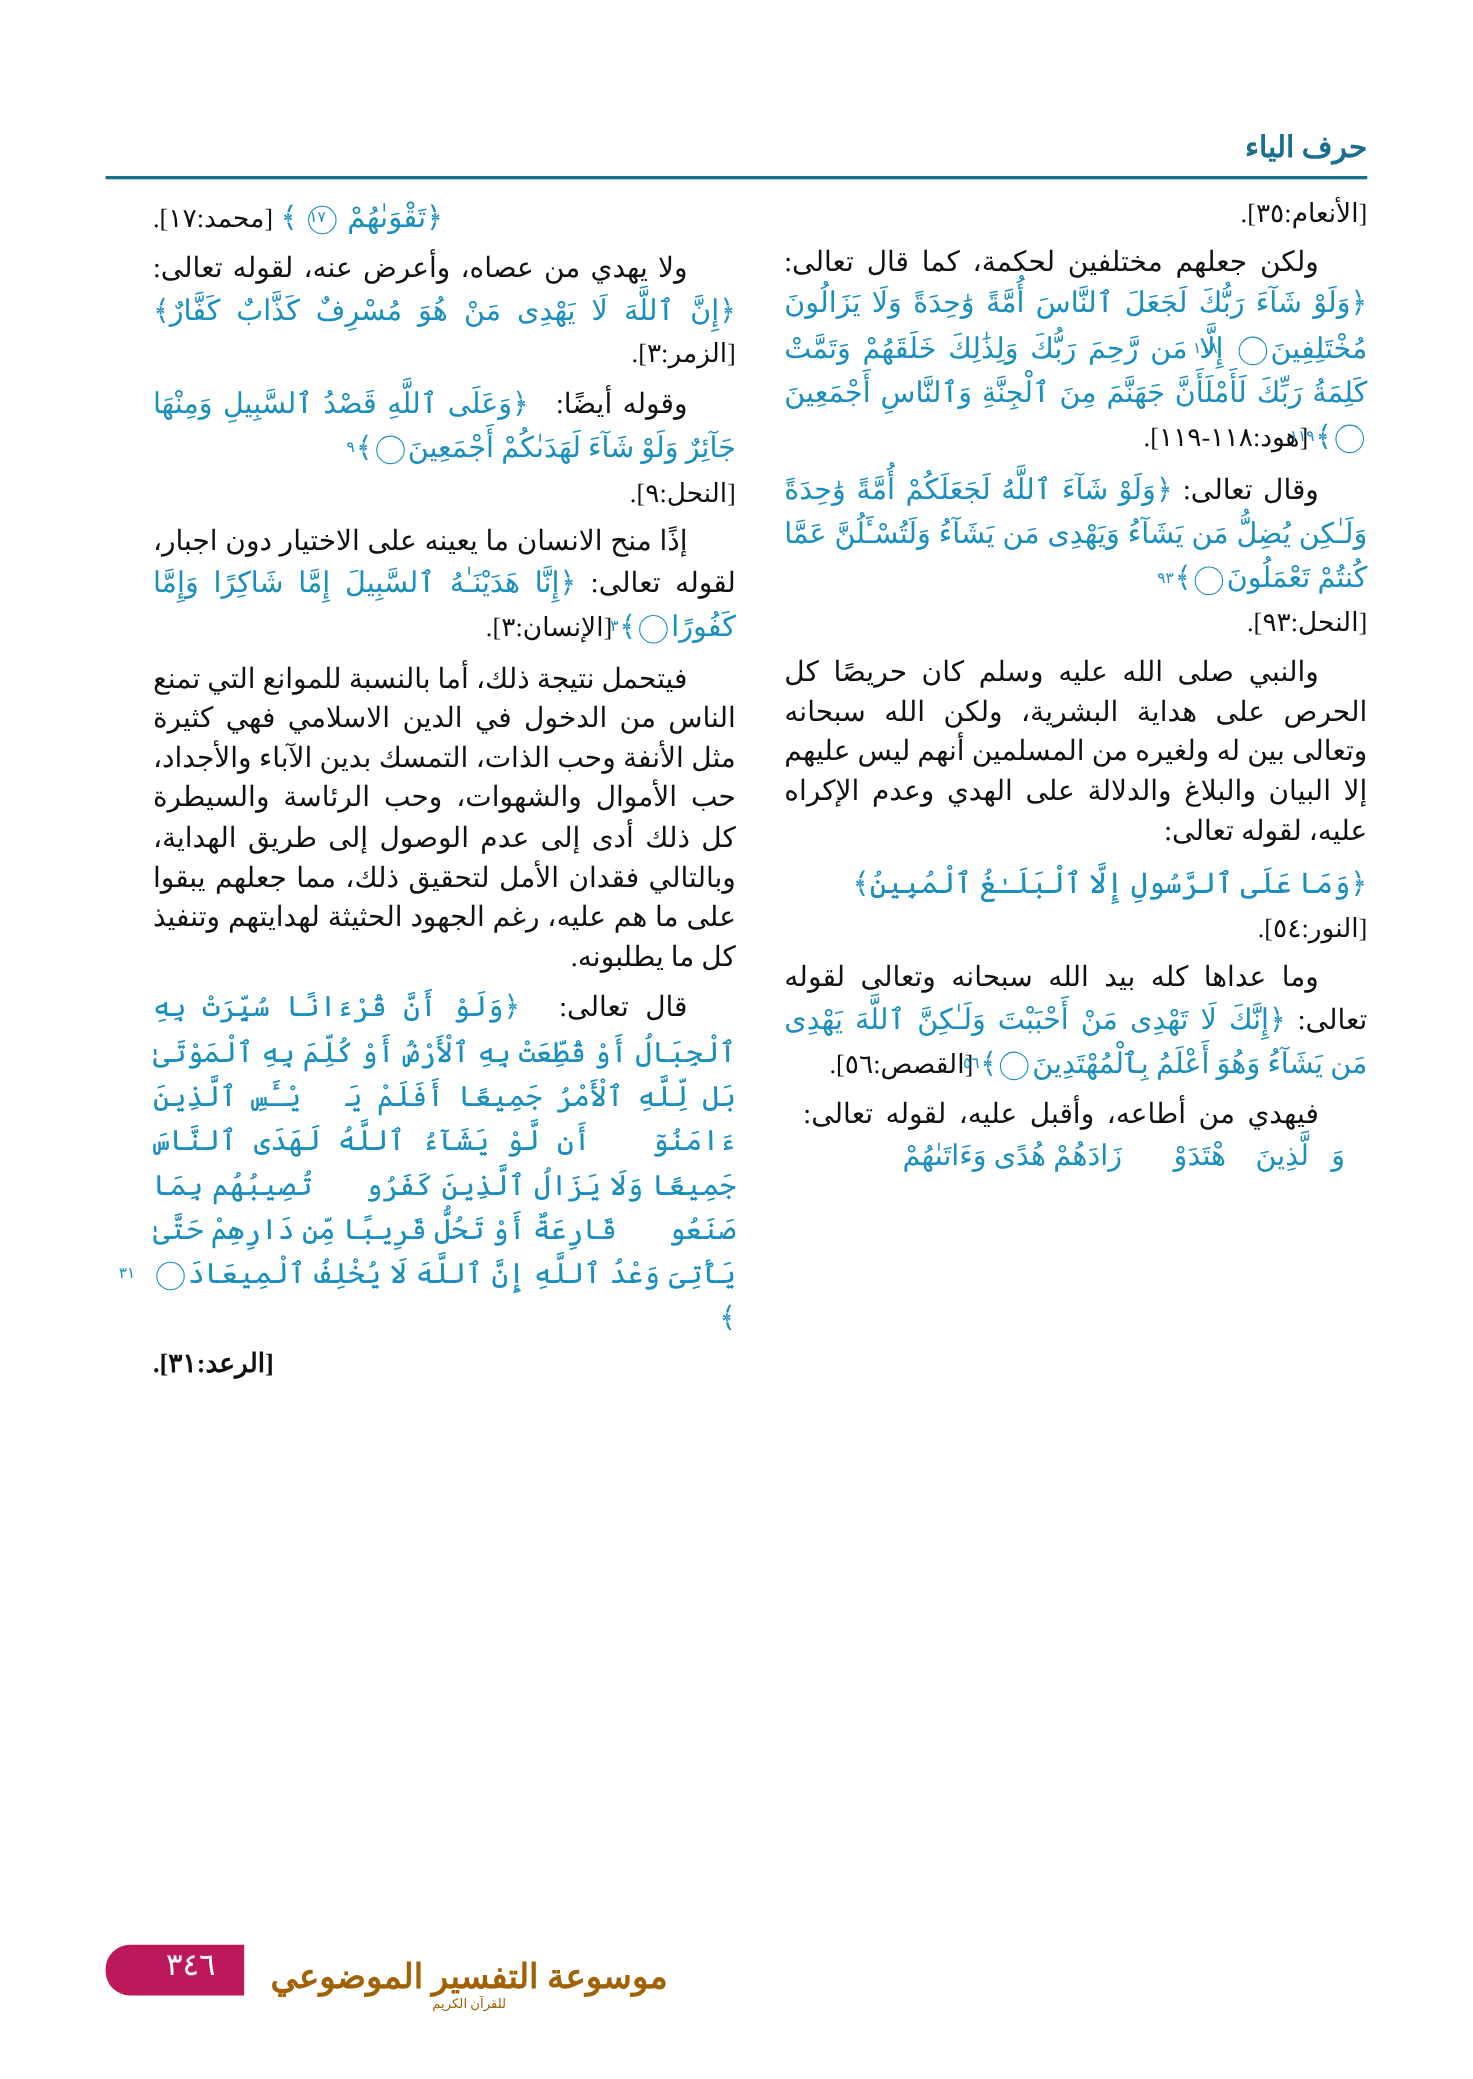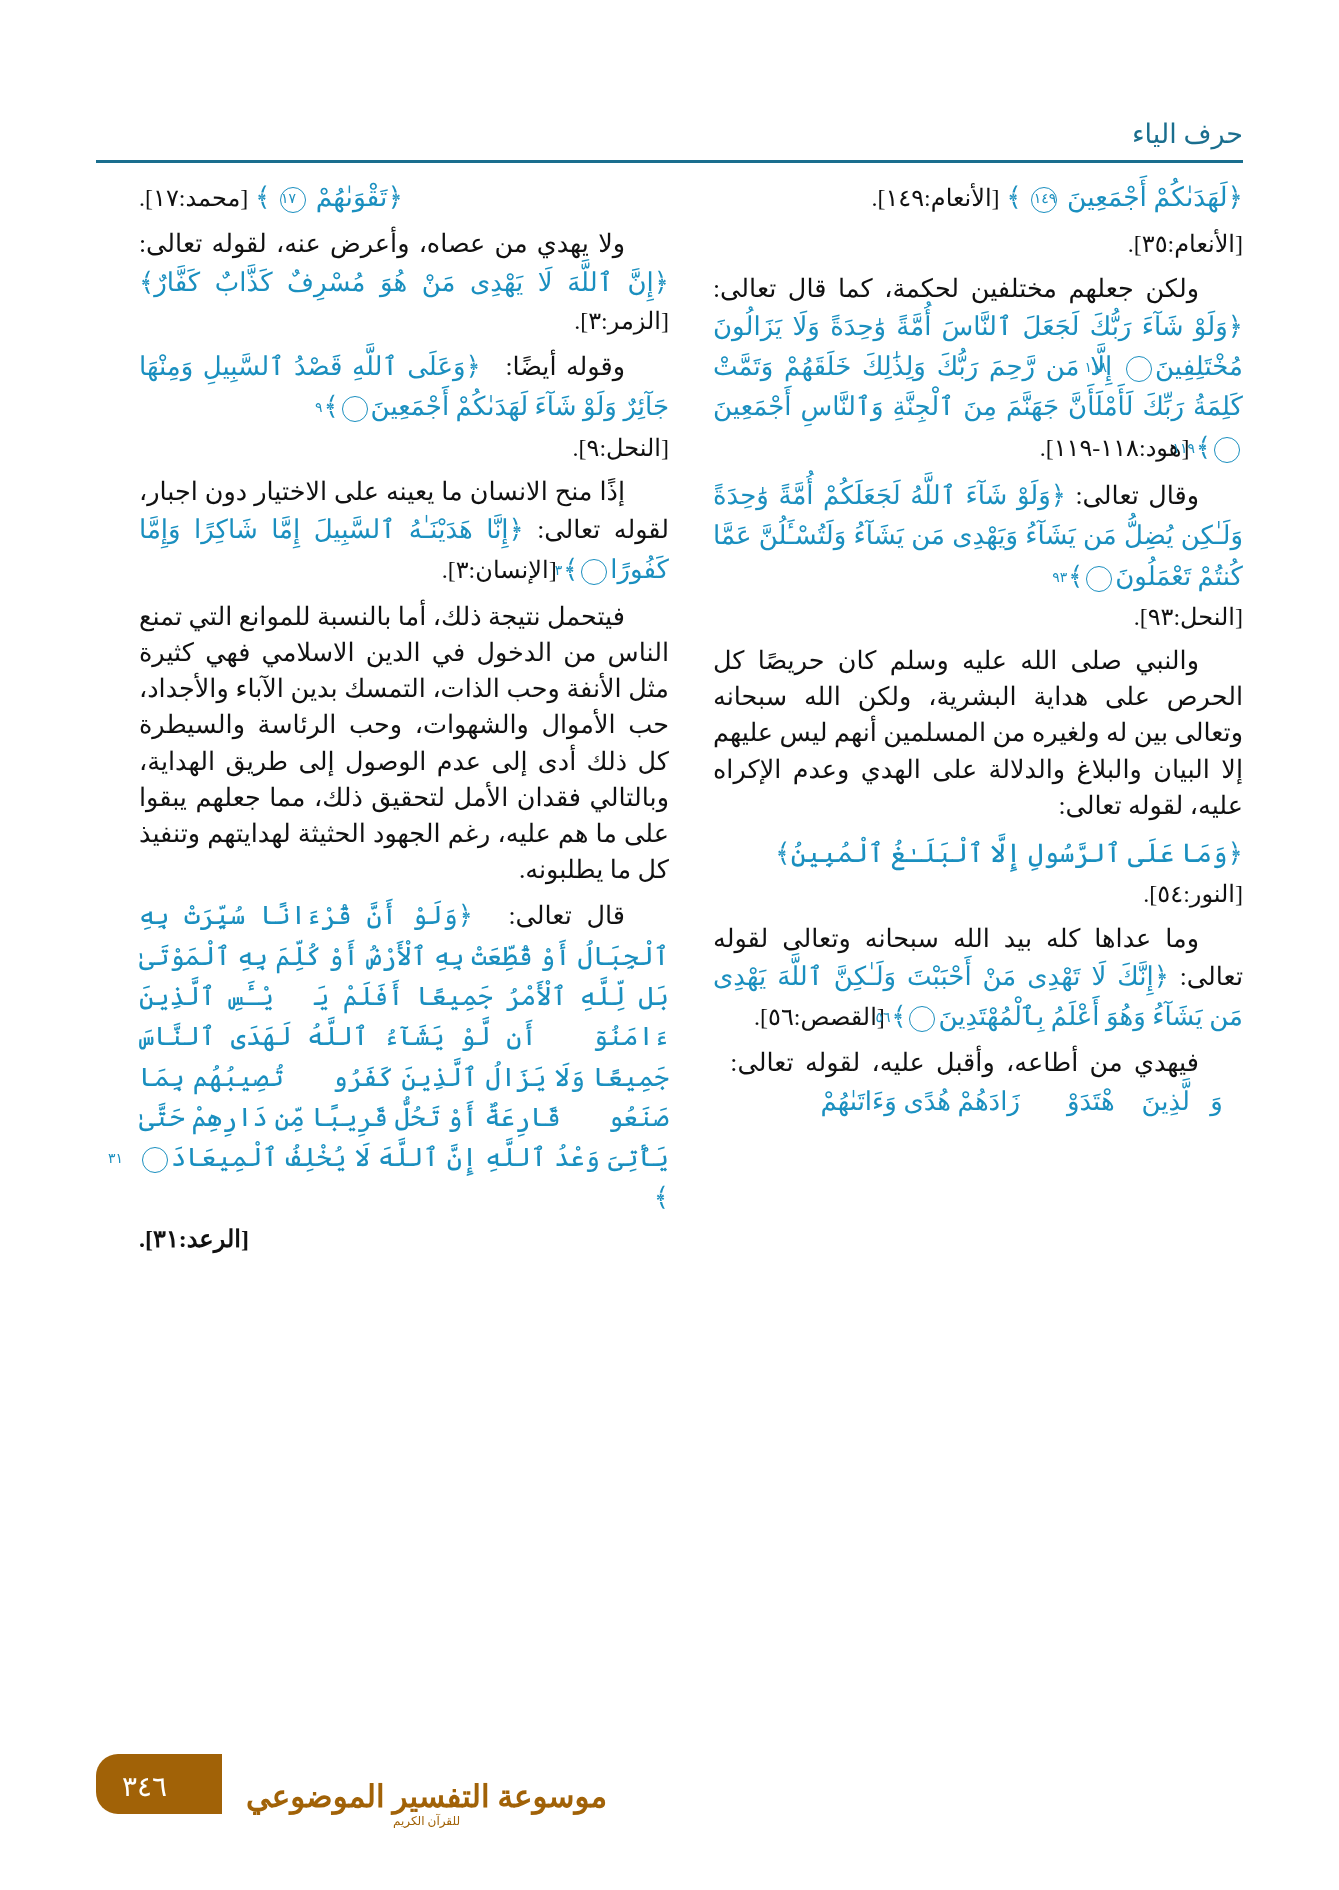--- a/index.html
+++ b/index.html
@@ -24,21 +24,21 @@
   
   .header {
     position: absolute;
     top: 118px;
     right: 96px;
     left: 96px;
     text-align: right;
   }
   .header-title {
     font-size: 27px;
-    font-weight: normal;
+    font-weight: bold;
     color: #1a6e8e;
     letter-spacing: 0;
     padding-bottom: 10px;
     line-height: 1.2;
   }
   .header-rule {
     height: 3px;
     background: #1a6e8e;
     width: 100%;
   }
@@ -115,28 +115,28 @@
     position: absolute;
     bottom: 58px;
     right: 96px;
     left: 96px;
     height: 96px;
   }
   .page-badge {
     position: absolute;
     left: 0;
     bottom: 18px;
-    background: #a16207;
+    background: #be185d;
     color: #ffffff;
     border-radius: 22px 0 0 22px;
-    padding: 16px 26px 11px 26px;
+    padding: 1px 26px 11px 26px;
     font-size: 28px;
     letter-spacing: 2px;
     min-width: 74px;
-    text-align: left;
+    text-align: right;
   }
   .logo {
     position: absolute;
     left: 150px;
     bottom: 4px;
     text-align: center;
     color: #a16207;
     line-height: 1.05;
   }
   .logo-main {
@@ -160,28 +160,20 @@
 
   <div class="header">
     <div class="header-title">حرف الياء</div>
     <div class="header-rule"></div>
   </div>
 
   <div class="columns">
 
     <div class="col">
 
-      <div class="block">
-        <p class="bq">
-          <span class="brace">﴿</span><span>لَهَدَىٰكُمْ أَجْمَعِينَ</span>
-          <span class="ayah-num">١٤٩</span>
-          <span class="brace">﴾</span>
-          <span class="ref">[الأنعام:١٤٩].</span>
-        </p>
-      </div>
 
       <div class="block">
         <p>
           <span class="ref">[الأنعام:٣٥].</span>
         </p>
       </div>
 
       <div class="block">
         <p class="indent">
           <span>ولكن جعلهم مختلفين لحكمة، كما قال تعالى:</span>

